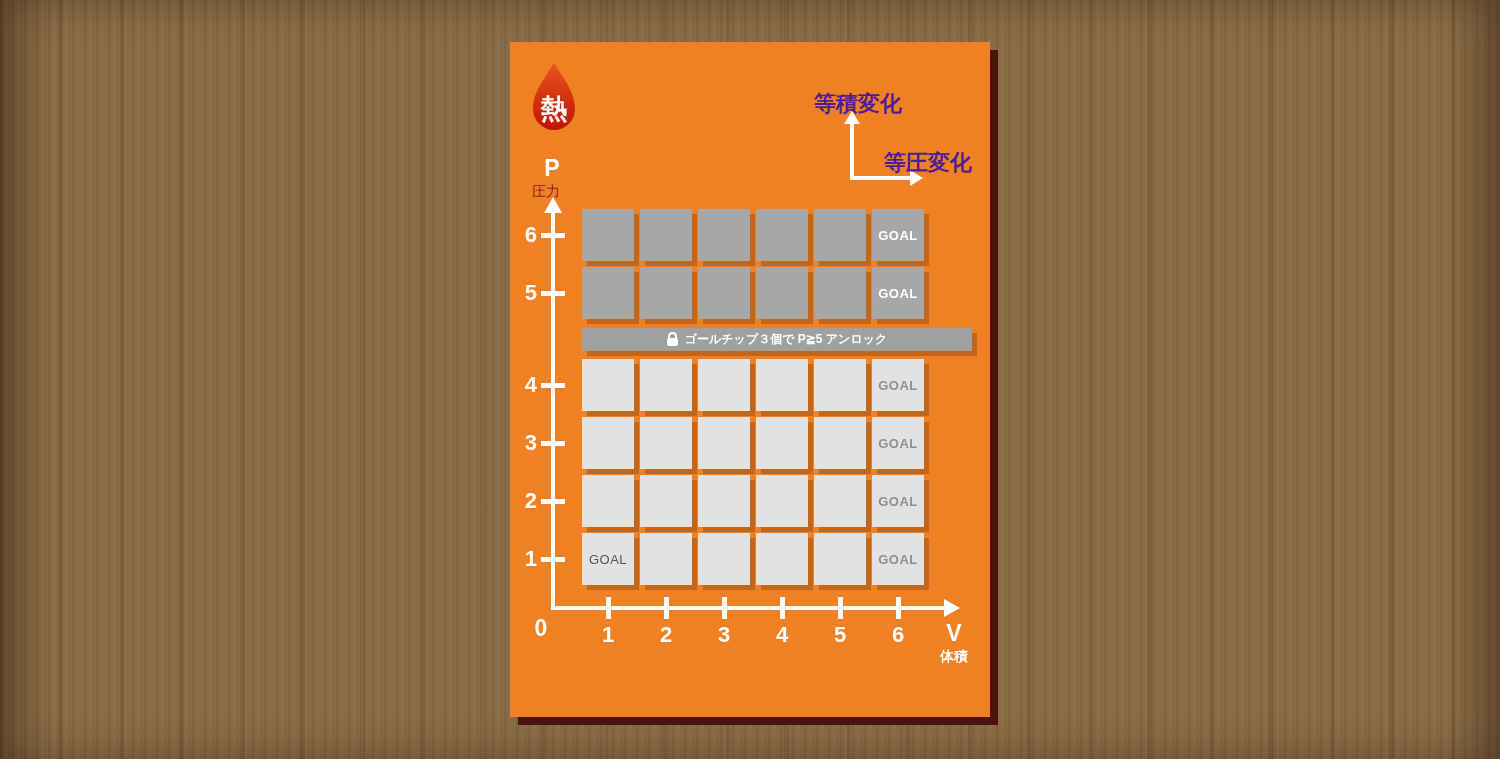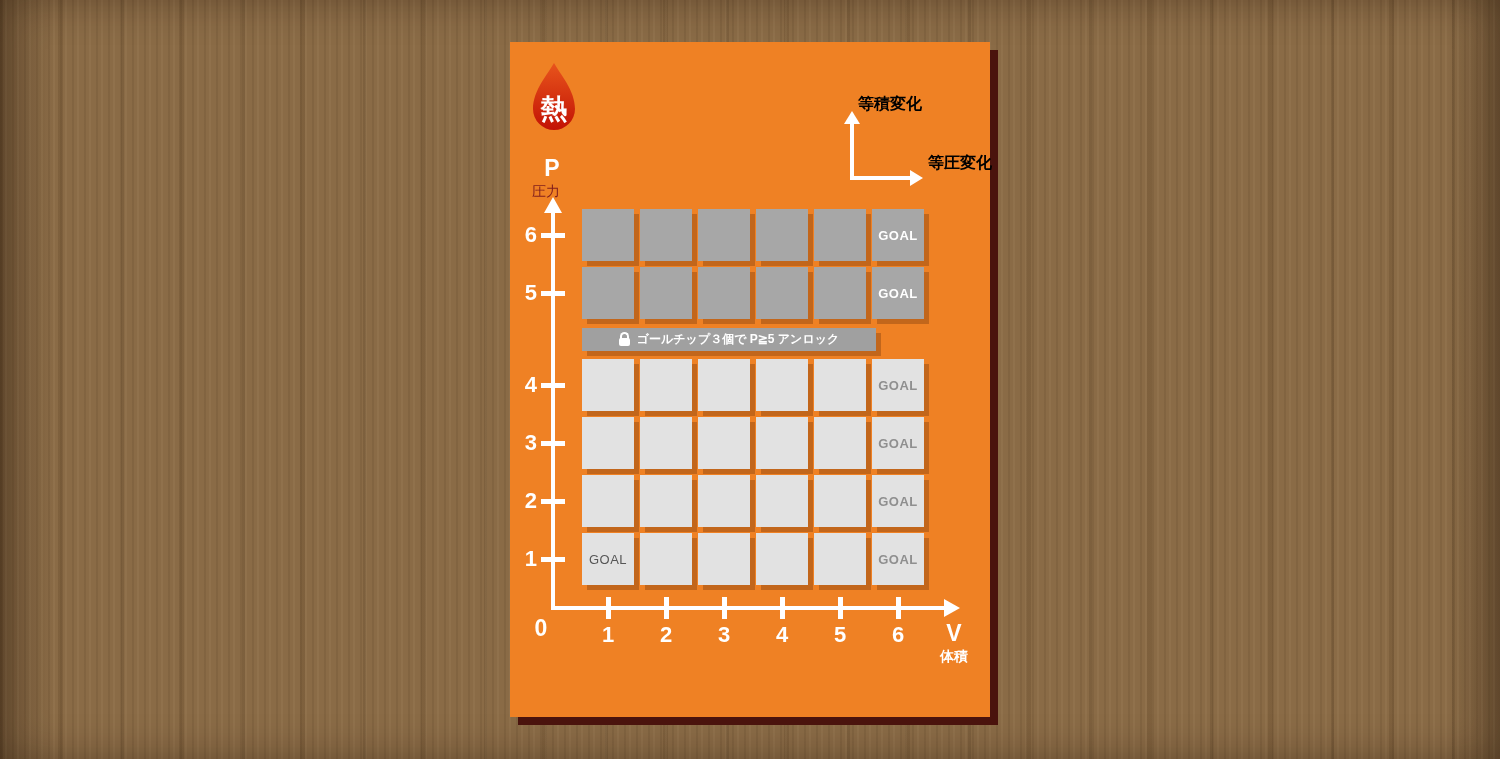--- a/index.html
+++ b/index.html
@@ -20,21 +20,21 @@
   }
   .abs{position:absolute;}
   .center{transform:translate(-50%,-50%);}
   
   .drop-svg{position:absolute;left:21px;top:20px;width:46px;height:70px;}
   .title-text{
     position:absolute;left:71px;top:41px;height:38px;line-height:38px;
     font-size:34px;font-weight:700;color:#fdf8ef;letter-spacing:7px;white-space:nowrap;
   }
   
-  .legend-label{position:absolute;font-size:16px;font-weight:700;color:#000000;white-space:nowrap;margin-left:32px;}
+  .legend-label{position:absolute;font-size:22px;font-weight:700;color:#4c1d95;white-space:nowrap;}
   .lg-line-v{position:absolute;left:340px;top:80px;width:4px;height:58px;background:#fff;}
   .lg-line-h{position:absolute;left:340px;top:134px;width:62px;height:4px;background:#fff;}
   .arrow-up{width:0;height:0;border-left:8px solid transparent;border-right:8px solid transparent;border-bottom:13px solid #fff;}
   .arrow-right{width:0;height:0;border-top:8px solid transparent;border-bottom:8px solid transparent;border-left:13px solid #fff;}
   .lg-arrow-up{position:absolute;left:334px;top:69px;}
   .lg-arrow-right{position:absolute;left:400px;top:128px;}
   
   .axis-line-v{position:absolute;left:41px;top:170px;width:4px;height:398px;background:#fff;}
   .axis-line-h{position:absolute;left:43px;top:564px;width:393px;height:4px;background:#fff;}
   .ax-arrow-up{position:absolute;left:34px;top:155px;border-left-width:9px;border-right-width:9px;border-bottom-width:16px;}
@@ -55,21 +55,21 @@
     box-shadow:5px 5px 0 var(--cell-shadow,#c2661b);
     display:flex;align-items:center;justify-content:center;
   }
   .cell.locked{background:var(--cell-locked,#a7a7a7);}
   .cell-label{font-size:13px;letter-spacing:.5px;}
   .goal-open{color:var(--goal-open,#8f8f8f);font-weight:700;}
   .goal-locked{color:#fff;font-weight:700;}
   .start-label{color:var(--start-text,#565656);font-weight:400;}
   
   .lockbar{
-    position:absolute;left:72px;top:286px;width:294px;height:23px;
+    position:absolute;left:72px;top:286px;width:390px;height:23px;
     background:var(--lockbar-bg,#a0a0a0);
     box-shadow:5px 5px 0 var(--cell-shadow,#c2661b);
     display:flex;align-items:center;justify-content:center;
   }
   .lockbar-text{color:#fff;font-size:12px;font-weight:700;white-space:nowrap;}
   .lock-glyph{position:relative;width:11px;height:8px;background:#fff;border-radius:2px;margin-right:7px;margin-top:4px;}
   .lock-glyph::before{
     content:"";position:absolute;top:-6px;left:1px;width:5px;height:7px;
     border:2px solid #fff;border-bottom:none;border-radius:5px 5px 0 0;
   }

